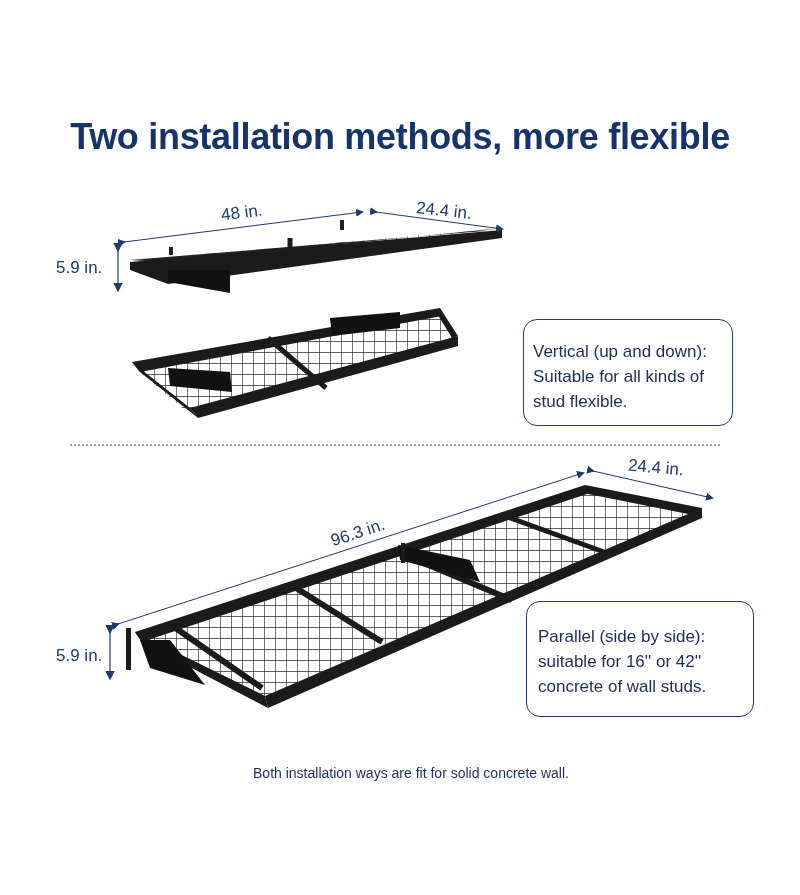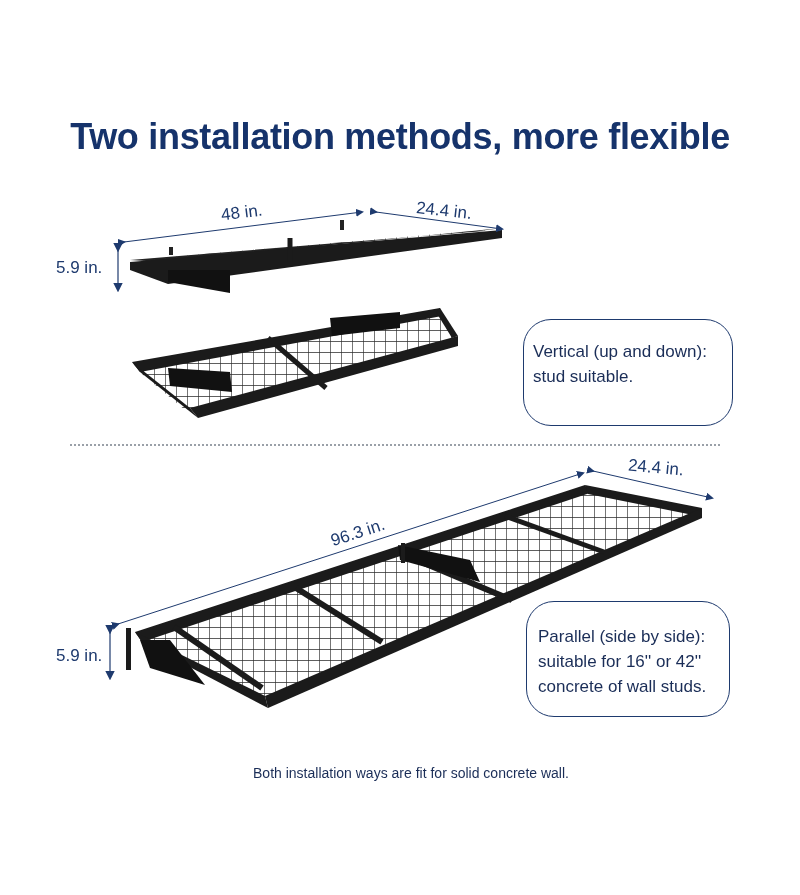--- a/index.html
+++ b/index.html
@@ -1,19 +1,19 @@
 <!DOCTYPE html>
 <html><head>
 <meta charset="utf-8">
 <style>
   html, body { margin: 0; padding: 0; background: #ffffff; }
   body { width: 800px; height: 895px; position: relative; overflow: hidden; font-family: "Liberation Sans", sans-serif; }
   .title { position: absolute; left: 0; top: 116px; width: 800px; text-align: center; font-family: "Liberation Sans", sans-serif; font-weight: bold; font-size: 36px; color: #16336b; letter-spacing: -0.3px; }
   .dim { position: absolute; font-family: "Liberation Sans", sans-serif; font-size: 17px; color: #1e3a6e; white-space: nowrap; }
-  .callout { position: absolute; border: 1.5px solid #1e3a6e; border-radius: 28px; background: #fff; box-sizing: border-box; font-family: "Liberation Sans", sans-serif; font-size: 17px; line-height: 25px; color: #1a2d57; }
+  .callout { position: absolute; border: 1.5px solid #1e3a6e; border-radius: 14px; background: #fff; box-sizing: border-box; font-family: "Liberation Sans", sans-serif; font-size: 17px; line-height: 25px; color: #1a2d57; }
   .callout span { display: block; white-space: nowrap; }
   .divider { position: absolute; left: 70px; top: 444px; width: 650px; border-top: 2px dotted #9aa0a8; }
   .footnote { position: absolute; left: 0; top: 765px; width: 822px; text-align: center; font-size: 14px; color: #1a2d57; }
   svg { position: absolute; left: 0; top: 0; }
 </style>
 </head>
 <body>
 
 <div class="title">Two installation methods, more flexible</div>
 
@@ -72,28 +72,29 @@
   <line x1="593" y1="471" x2="712" y2="498" stroke="#1e3a6e" stroke-width="1" marker-start="url(#ah)" marker-end="url(#ah)"></line>
   <line x1="110" y1="632" x2="110" y2="678" stroke="#1e3a6e" stroke-width="1.2" marker-start="url(#ah)" marker-end="url(#ah)"></line>
 </svg>
 
 <div class="dim" style="left:221px; top:203px; transform:rotate(-7deg);">48 in.</div>
 <div class="dim" style="left:416px; top:201px; transform:rotate(6deg);">24.4 in.</div>
 <div class="dim" style="left:56px; top:258px;">5.9 in.</div>
 
 <div class="callout" style="left:523px; top:319px; width:210px; height:107px; padding:19px 0 0 9px;">
   <span>Vertical (up and down):</span>
-  <span>stud suitable.</span>
+  <span>Suitable for all kinds of</span>
+  <span>stud flexible.</span>
 </div>
 
 <div class="divider"></div>
 
 <div class="dim" style="left:330px; top:523px; transform:rotate(-18deg);">96.3 in.</div>
 <div class="dim" style="left:628px; top:458px; transform:rotate(5deg);">24.4 in.</div>
 <div class="dim" style="left:56px; top:646px;">5.9 in.</div>
 
-<div class="callout" style="left:526px; top:601px; width:204px; height:116px; padding:22px 0 0 11px;">
+<div class="callout" style="left:526px; top:601px; width:228px; height:116px; padding:22px 0 0 11px;">
   <span>Parallel (side by side):</span>
   <span>suitable for 16'' or 42''</span>
   <span>concrete of wall studs.</span>
 </div>
 
 <div class="footnote">Both installation ways are fit for solid concrete wall.</div>
 
 </body></html>

